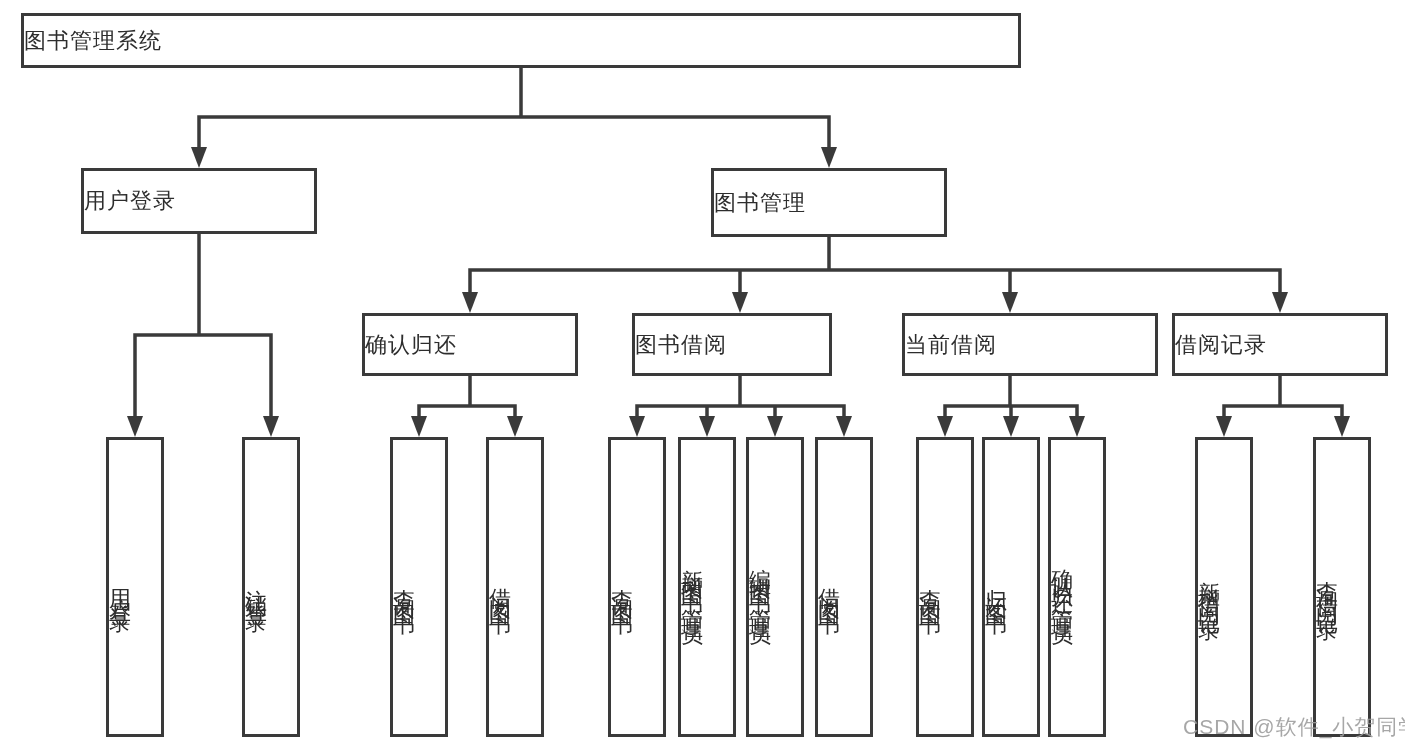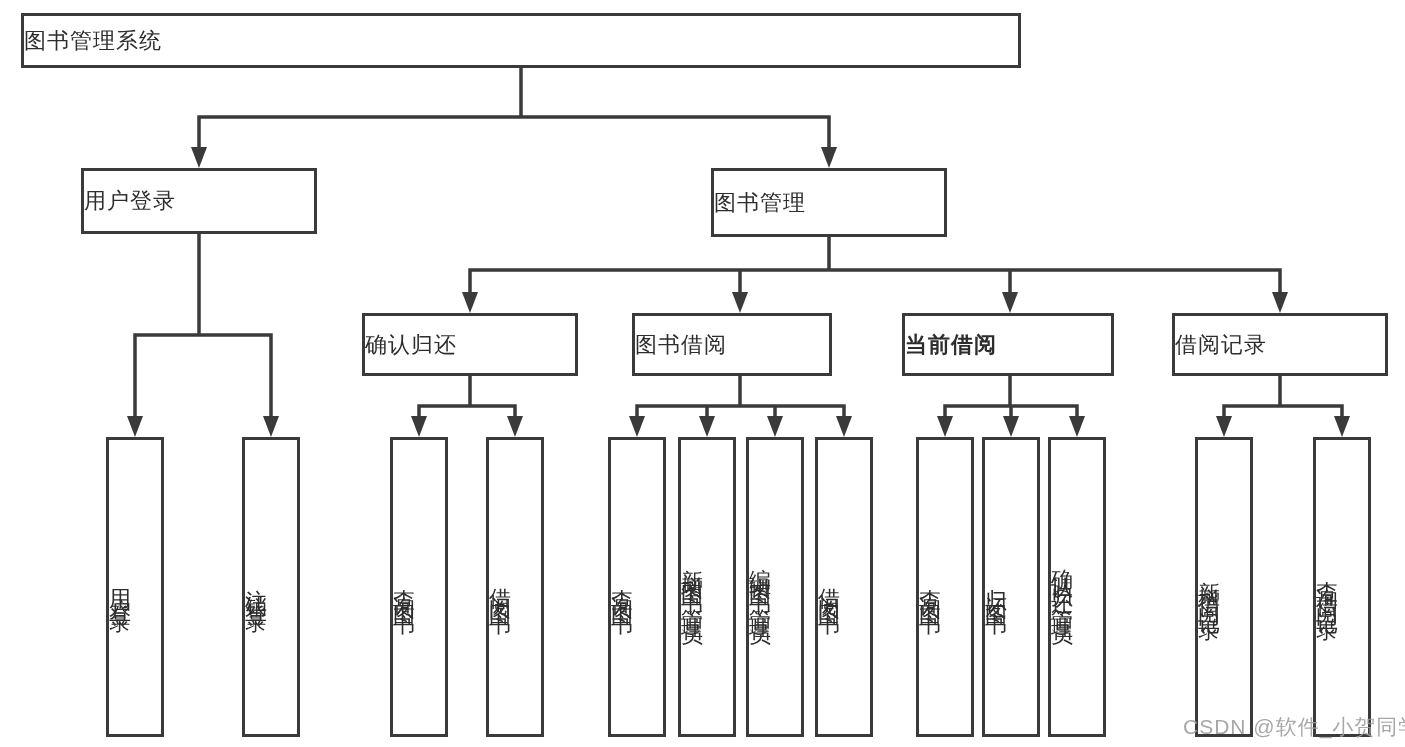--- a/index.html
+++ b/index.html
@@ -96,21 +96,21 @@
   <div class="box" style="left:711px; top:168px; width:236px; height:69px;">
     <span class="label">图书管理</span>
   </div>
 
   <div class="box" style="left:362px; top:313px; width:216px; height:63px;">
     <span class="label">确认归还</span>
   </div>
   <div class="box" style="left:632px; top:313px; width:200px; height:63px;">
     <span class="label">图书借阅</span>
   </div>
-  <div class="box" style="left:902px; top:313px; width:212px; height:63px;font-weight:bold;">
+  <div class="box" style="left:902px; top:313px; width:256px; height:63px;">
     <span class="label">当前借阅</span>
   </div>
   <div class="box" style="left:1172px; top:313px; width:216px; height:63px;">
     <span class="label">借阅记录</span>
   </div>
 
   <div class="box vbox" style="left:106px; top:437px; width:58px; height:300px;">
     <span class="label">用户登录</span>
   </div>
   <div class="box vbox" style="left:242px; top:437px; width:58px; height:300px;">

